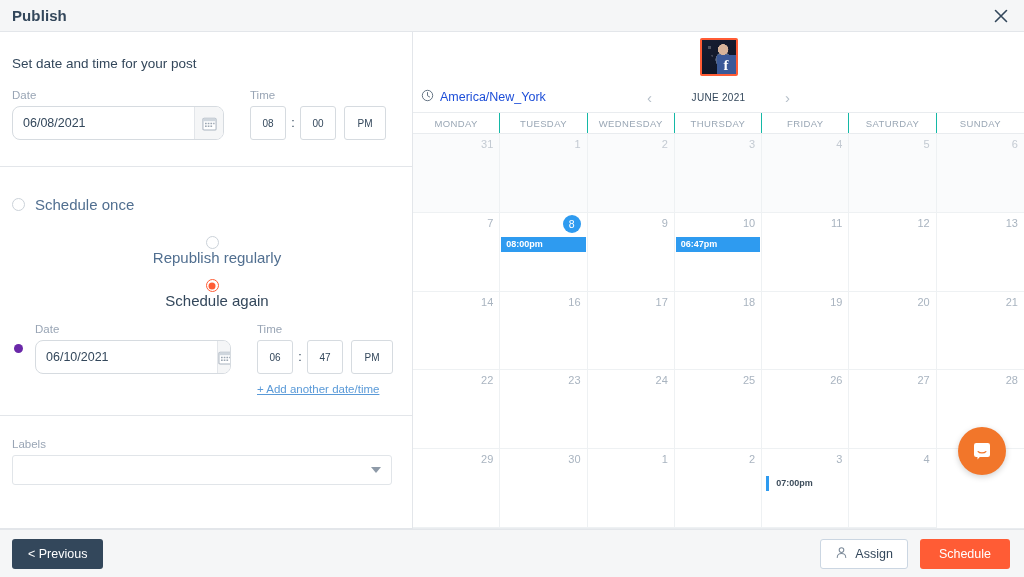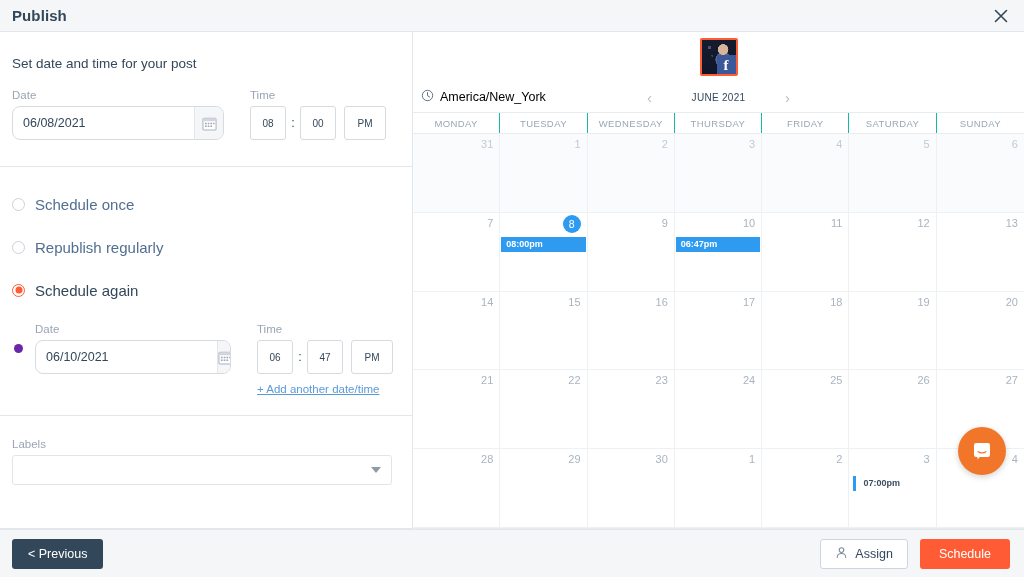--- a/index.html
+++ b/index.html
@@ -106,21 +106,21 @@
   }
 
   .divider { height: 1px; background: #e3e6ea; }
 
   .radio-list { margin: 26px 0 0 0; }
   .radio-row {
     display: flex; align-items: center;
     margin: 0 0 0 12px; height: 22px;
     cursor: pointer;
   }
-  .radio-row + .radio-row { margin-top: 21px; }
+  .radio-row + .radio-row { margin-top: 21px; flex-direction: column; }
   .radio {
     width: 13px; height: 13px; border-radius: 50%;
     border: 1px solid #cbd2d9; background: #fff;
     flex: 0 0 13px; position: relative;
   }
   .radio.checked { border-color: #ff5c35; border-width: 1.5px; }
   .radio.checked::after {
     content: ""; position: absolute;
     left: 50%; top: 50%; transform: translate(-50%,-50%);
     width: 7px; height: 7px; border-radius: 50%;
@@ -199,21 +199,21 @@
   }
 
   .cal-toolbar {
     height: 30px; flex: 0 0 30px;
     display: flex; align-items: center;
     padding: 0 0 0 8px;
     position: relative;
   }
   .tz {
     display: flex; align-items: center; gap: 6px;
-    font-size: 12.5px; color: #000000;
+    font-size: 12.5px; color: #1d4ed8;
   }
   .month-nav {
     position: absolute; left: 0; right: 0;
     display: flex; align-items: center; justify-content: center;
     gap: 0; pointer-events: none;
   }
   .month-nav > * { pointer-events: auto; }
   .nav-arrow {
     width: 34px; text-align: center;
     font-size: 15px; color: #b5bfc9; cursor: pointer;
@@ -538,23 +538,20 @@
           <div class="cell">
             <span class="daynum">12</span>
           </div>
           <div class="cell">
             <span class="daynum">13</span>
           </div>
           <div class="cell">
             <span class="daynum">14</span>
           </div>
           <div class="cell">
-            <span class="daynum">15</span>
-          </div>
-          <div class="cell">
             <span class="daynum">16</span>
           </div>
           <div class="cell">
             <span class="daynum">17</span>
           </div>
           <div class="cell">
             <span class="daynum">18</span>
           </div>
           <div class="cell">
             <span class="daynum">19</span>

